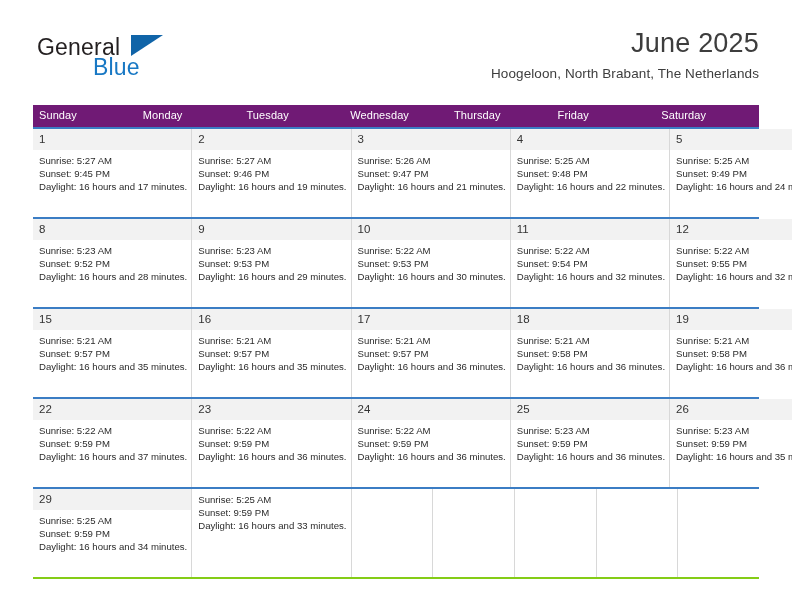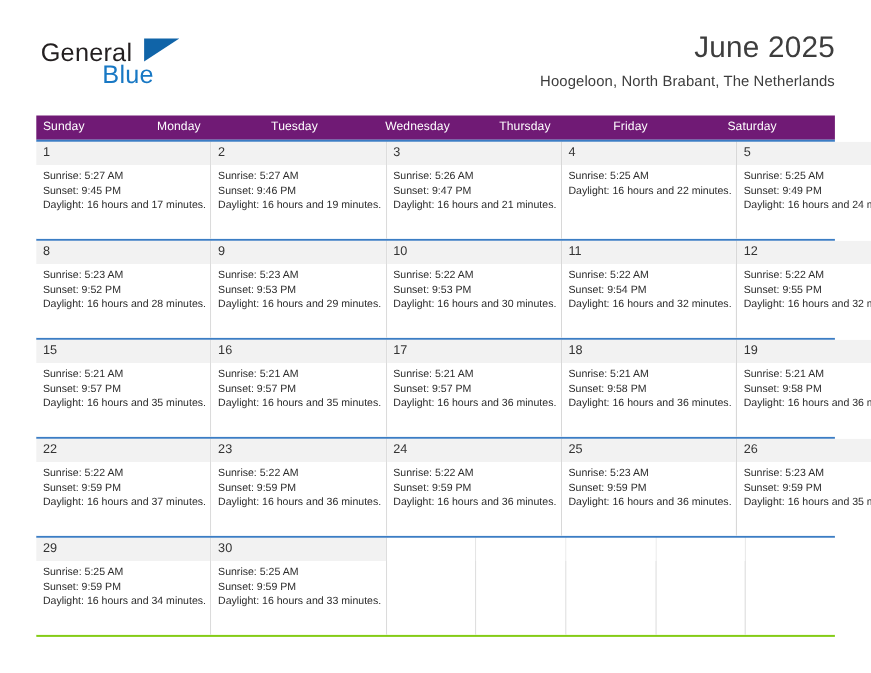--- a/index.html
+++ b/index.html
@@ -203,20 +203,21 @@
             <div class="day-info">
               <div>Sunrise: 5:26 AM</div>
               <div>Sunset: 9:47 PM</div>
               <div class="daylight-line">Daylight: 16 hours and 21 minutes.</div>
             </div>
           </div>
           <div class="day-cell">
             <span class="day-number">4</span>
             <div class="day-info">
               <div>Sunrise: 5:25 AM</div>
+              <div>Sunset: 9:48 PM</div>
               <div class="daylight-line">Daylight: 16 hours and 22 minutes.</div>
             </div>
           </div>
           <div class="day-cell">
             <span class="day-number">5</span>
             <div class="day-info">
               <div>Sunrise: 5:25 AM</div>
               <div>Sunset: 9:49 PM</div>
               <div class="daylight-line">Daylight: 16 hours and 24 minutes.</div>
             </div>
@@ -351,21 +352,20 @@
         <div class="week-row last">
           <div class="day-cell">
             <span class="day-number">29</span>
             <div class="day-info">
               <div>Sunrise: 5:25 AM</div>
               <div>Sunset: 9:59 PM</div>
               <div class="daylight-line">Daylight: 16 hours and 34 minutes.</div>
             </div>
           </div>
           <div class="day-cell">
-            <span class="day-number">30</span>
             <div class="day-info">
               <div>Sunrise: 5:25 AM</div>
               <div>Sunset: 9:59 PM</div>
               <div class="daylight-line">Daylight: 16 hours and 33 minutes.</div>
             </div>
           </div>
           <div class="day-cell empty">
             <span class="day-number"></span>
           </div>
           <div class="day-cell empty">

